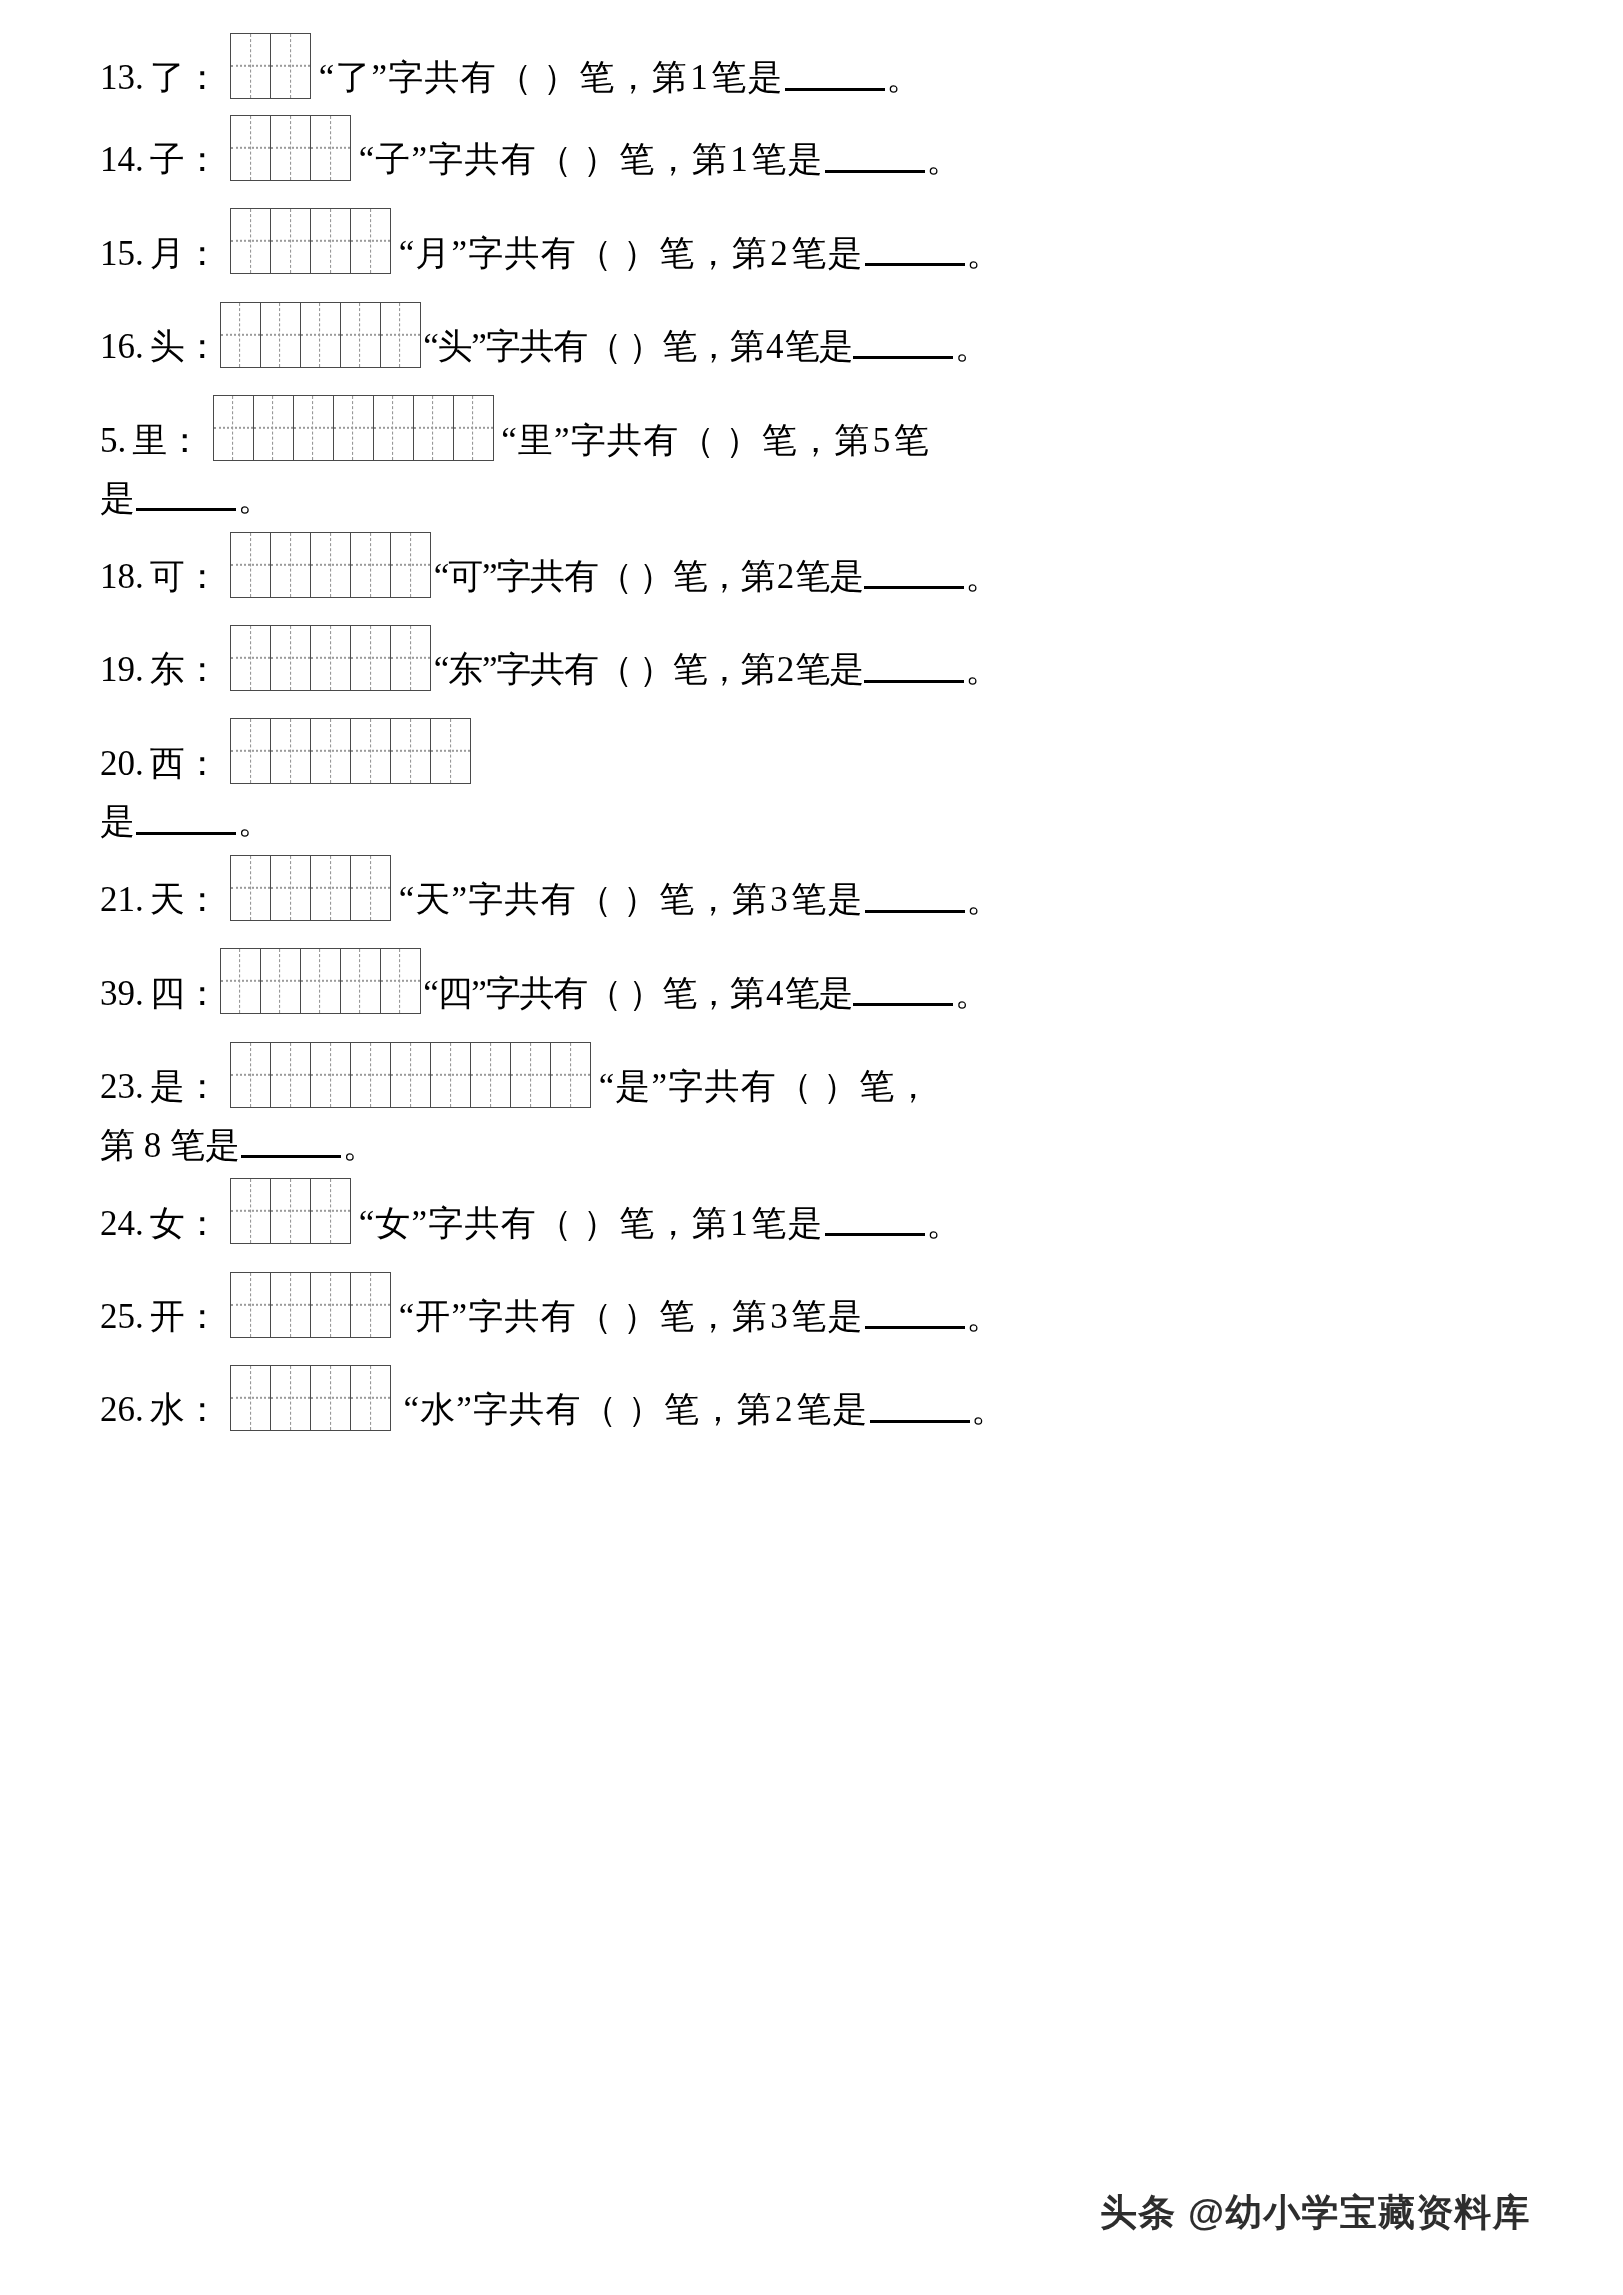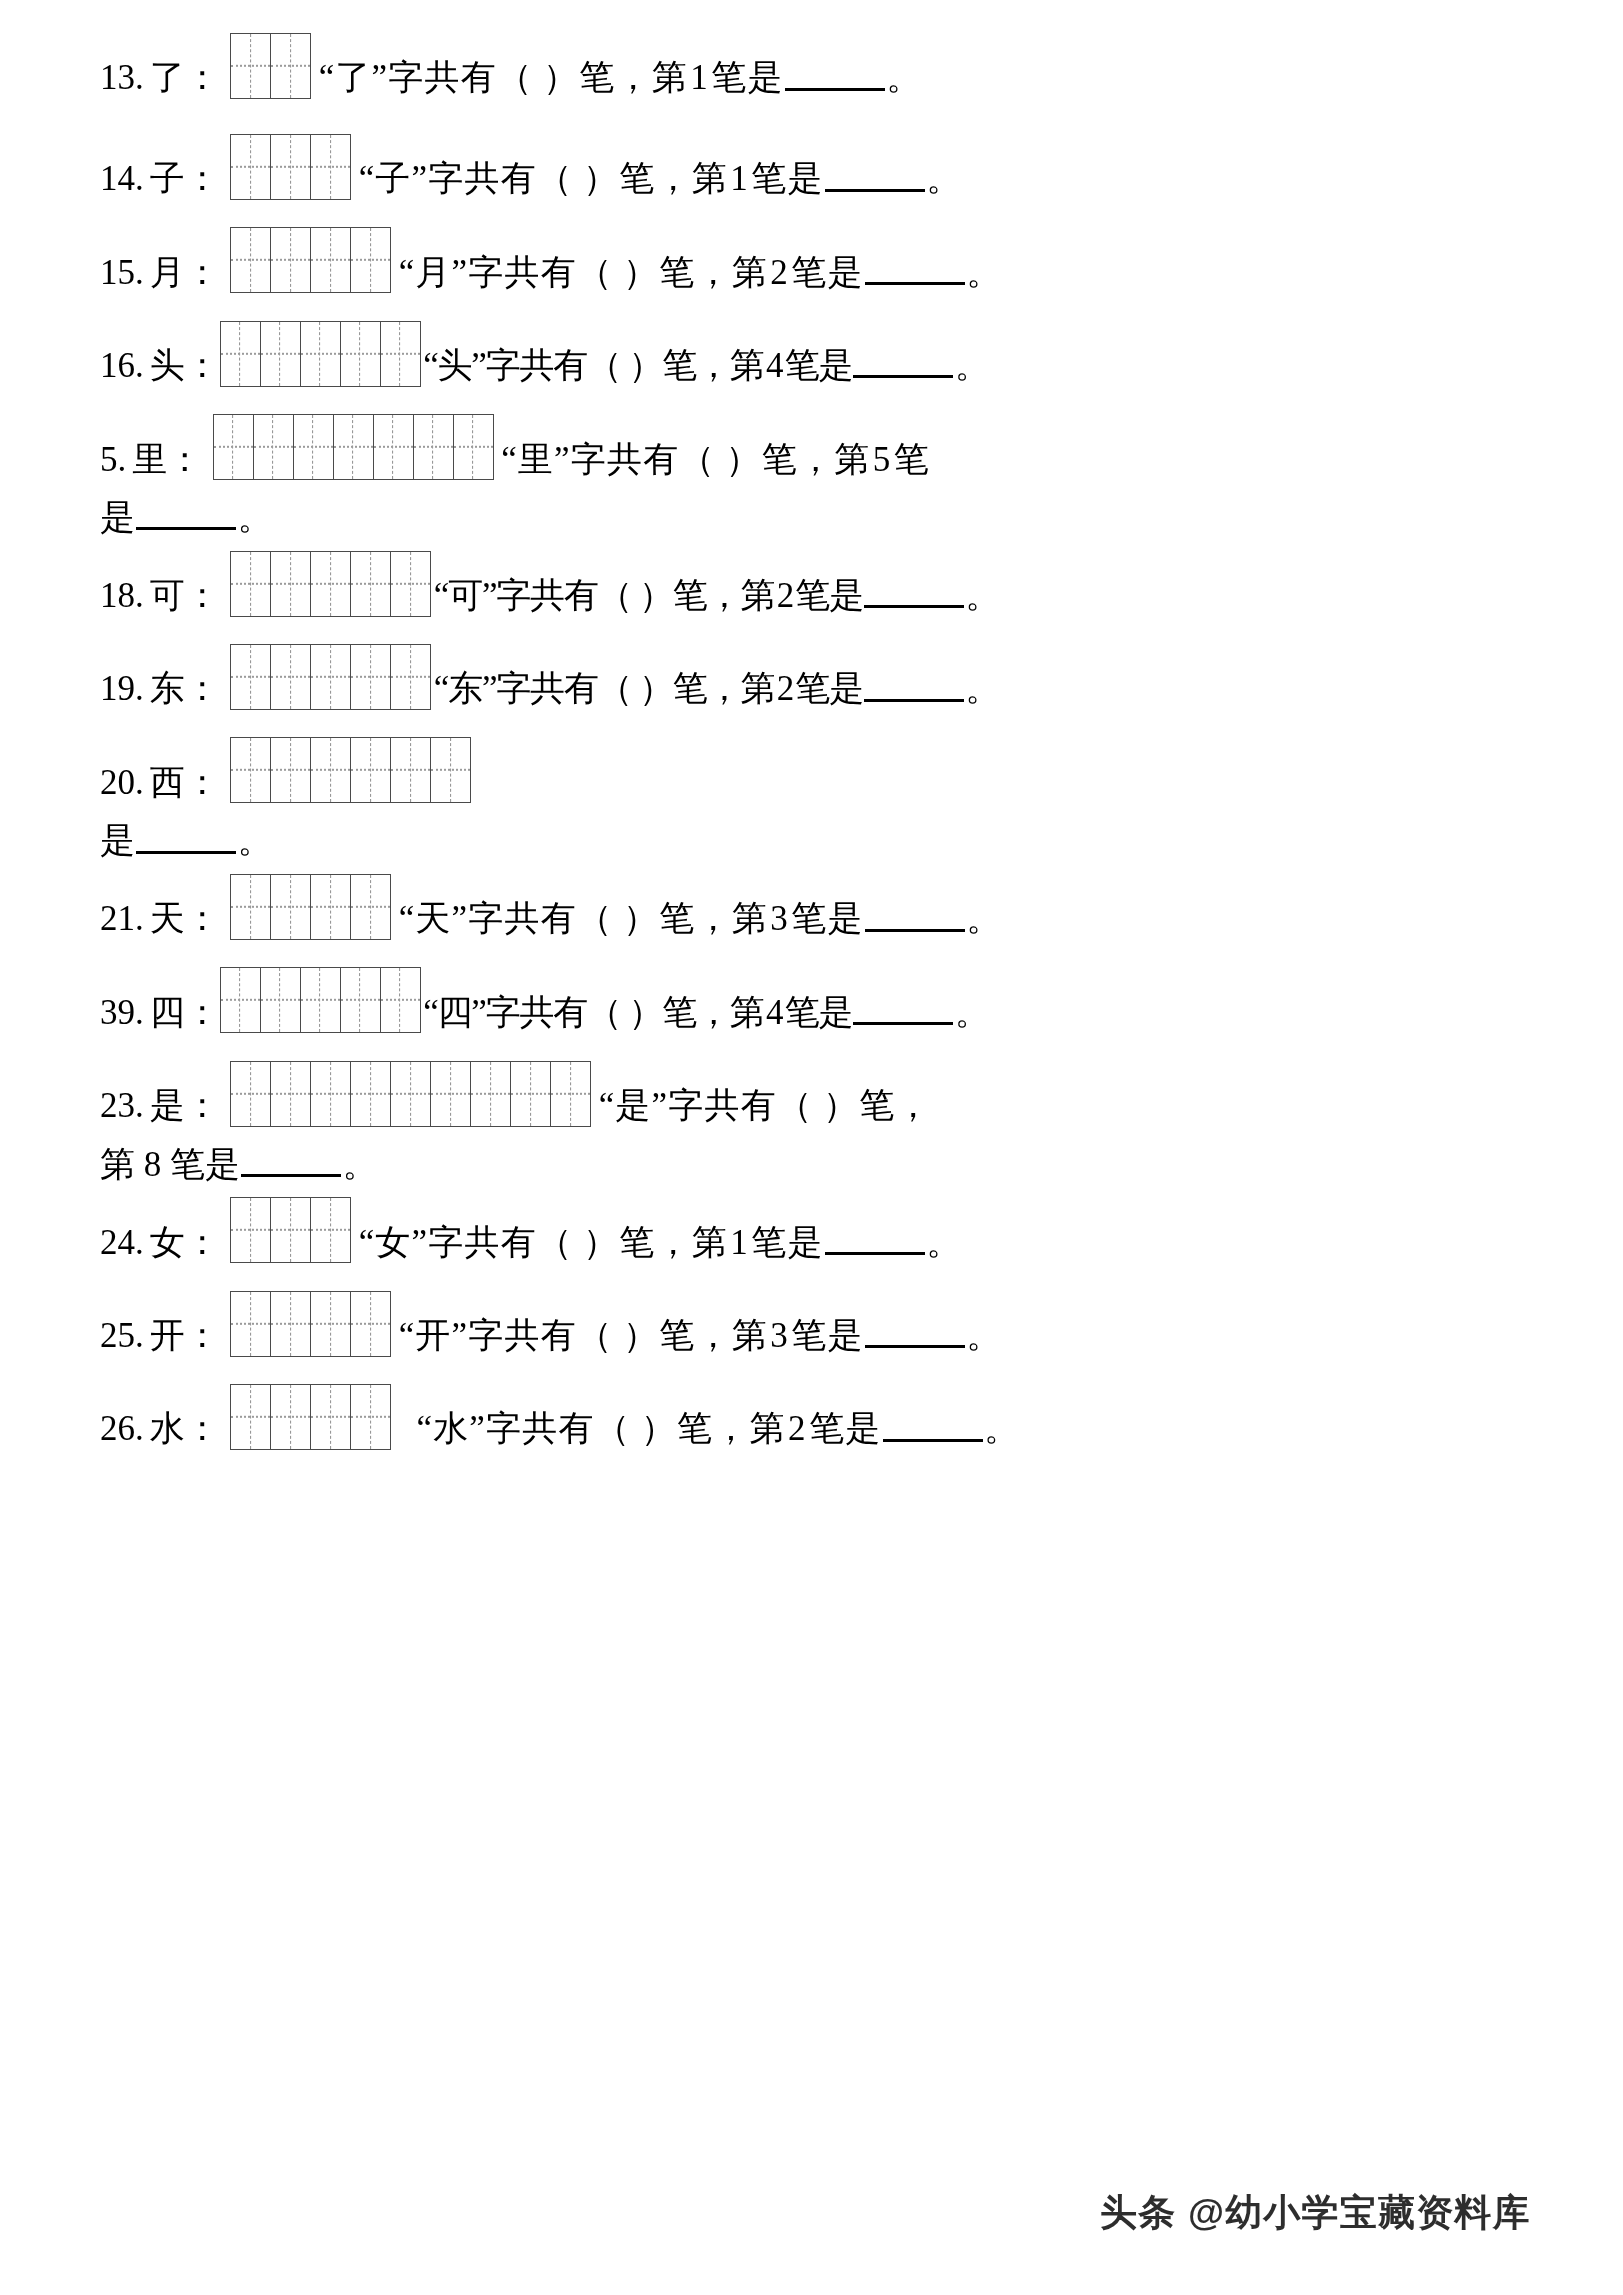--- a/index.html
+++ b/index.html
@@ -120,21 +120,21 @@
     font-family:"Liberation Sans","DejaVu Sans",sans-serif;
     white-space:nowrap;
     opacity:.92;
   }
 </style>
 </head>
 <body>
 
 <div id="page">
   <div class="sheet" id="sheet">
-      <div class="row" style="margin-bottom: 35px;">
+      <div class="row" style="margin-bottom: 16px;">
         <div class="line">
           <span class="label">13.</span>
           <span class="label" style="padding-left: 6px;">了</span>
           <span class="label">：</span>
           <div class="grid" style="margin-left: 10.7px;">
             <div class="cell"></div>
             <div class="cell"></div>
           </div>
           <span class="txt wide" style="margin-left: 7.2px;"><span>“了”</span><span>字共有（   ）笔，第</span><span class="num">1</span><span>笔是</span><span class="blank"></span><span>。</span></span>
         </div>
@@ -331,19 +331,19 @@
         <div class="line">
           <span class="label">26.</span>
           <span class="label" style="padding-left: 6px;">水</span>
           <span class="label">：</span>
           <div class="grid" style="margin-left: 10.7px;">
             <div class="cell"></div>
             <div class="cell"></div>
             <div class="cell"></div>
             <div class="cell"></div>
           </div>
-          <span class="txt wide" style="margin-left: 25px;"><span>“水”</span><span>字共有（   ）笔，第</span><span class="num">2</span><span>笔是</span><span class="blank"></span><span>。</span></span>
+          <span class="txt wide" style="margin-left: 12px;"><span>“水”</span><span>字共有（   ）笔，第</span><span class="num">2</span><span>笔是</span><span class="blank"></span><span>。</span></span>
         </div>
       </div>
     </div>
   <div class="watermark">头条 @幼小学宝藏资料库</div>
 </div>
 
 
 </body></html>

